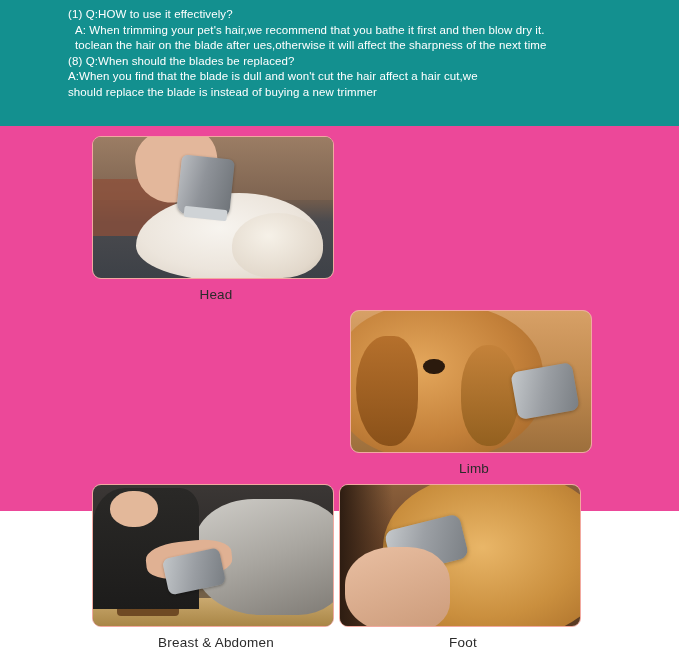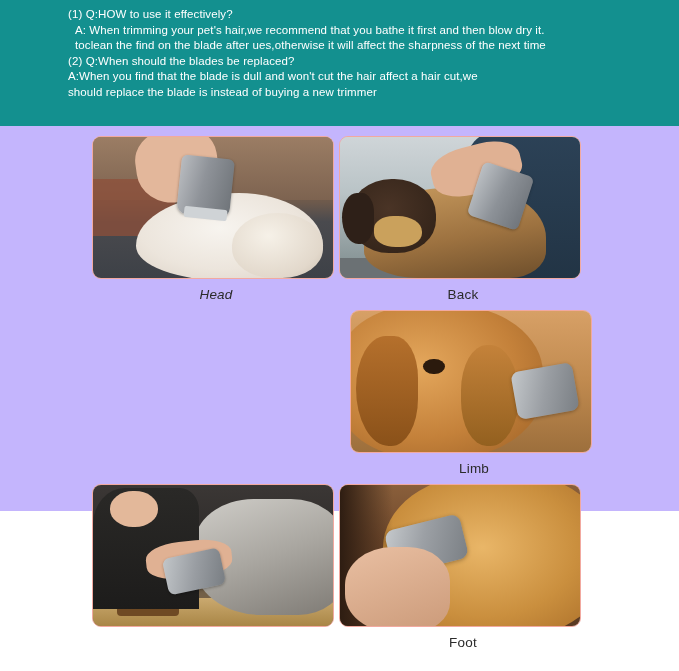--- a/index.html
+++ b/index.html
@@ -10,21 +10,21 @@
     width: 679px;
     height: 671px;
     background: #ffffff;
     font-family: "Liberation Sans", sans-serif;
     overflow: hidden;
   }
   .page {
     position: relative;
     width: 679px;
     height: 511px;
-    background: #c4b5fd;
+    background: #ec4899;
   }
 
   
   .faq-banner {
     position: absolute;
     left: 0;
     top: 0;
     width: 679px;
     height: 126px;
     background: #13908f;
@@ -46,21 +46,21 @@
     position: absolute;
     left: 0;
     top: 126px;
     width: 679px;
     height: 545px;
   }
   .cell {
     position: absolute;
     width: 248px;
   }
-  .cell-0 { left: 92px;  top: 10px; font-style: italic; }
+  .cell-0 { left: 92px;  top: 10px; }
   .cell-1 { left: 339px; top: 10px; }
   .cell-2 { left: 92px;  top: 184px; }
   .cell-3 { left: 350px; top: 184px; }
   .cell-4 { left: 92px;  top: 358px; }
   .cell-5 { left: 339px; top: 358px; }
 
   .photo {
     position: relative;
     width: 240px;
     height: 141px;
@@ -315,56 +315,42 @@
   }
 </style>
 </head>
 <body>
 
 <div class="page">
 
   <div class="faq-banner">
     <div class="faq-line indent-0">(1) Q:HOW to use it effectively?</div>
     <div class="faq-line indent-1">A: When trimming your pet's hair,we recommend that you  bathe it first and then blow dry it.</div>
-    <div class="faq-line indent-1">toclean  the find on the blade after ues,otherwise it will affect the sharpness of the next time</div>
-    <div class="faq-line indent-0">(2) Q:When should  the blades be replaced?</div>
+    <div class="faq-line indent-1">toclean  the hair on the blade after ues,otherwise it will affect the sharpness of the next time</div>
+    <div class="faq-line indent-0">(8) Q:When should  the blades be replaced?</div>
     <div class="faq-line indent-0">A:When you find that the blade is dull and won't cut the hair affect a hair cut,we</div>
     <div class="faq-line indent-0">should replace the blade is instead of buying a new trimmer</div>
   </div>
 
   <div class="grid">
 
     <div class="cell cell-0">
       <div class="photo">
         <div class="layer s1-bg"></div>
         <div class="layer s1-wall"></div>
         <div class="layer s1-cab"></div>
         <div class="layer s1-dog"></div>
         <div class="layer s1-head"></div>
         <div class="layer s1-arm"></div>
         <div class="layer s1-clipper"></div>
         <div class="layer s1-blade"></div>
       </div>
       <div class="caption">Head</div>
     </div>
 
-    <div class="cell cell-1">
-      <div class="photo">
-        <div class="layer s2-bg"></div>
-        <div class="layer s2-table"></div>
-        <div class="layer s2-person"></div>
-        <div class="layer s2-dog-body"></div>
-        <div class="layer s2-dog-head"></div>
-        <div class="layer s2-ear"></div>
-        <div class="layer s2-snout"></div>
-        <div class="layer s2-arm"></div>
-        <div class="layer s2-clipper"></div>
-      </div>
-      <div class="caption">Back</div>
-    </div>
 
 
     <div class="cell cell-3">
       <div class="photo">
         <div class="layer s4-bg"></div>
         <div class="layer s4-dog"></div>
         <div class="layer s4-ear"></div>
         <div class="layer s4-ear2"></div>
         <div class="layer s4-eye"></div>
         <div class="layer s4-clipper"></div>
@@ -376,20 +362,21 @@
       <div class="photo">
         <div class="layer s5-bg"></div>
         <div class="layer s5-table"></div>
         <div class="layer s5-brush"></div>
         <div class="layer s5-dog"></div>
         <div class="layer s5-man"></div>
         <div class="layer s5-face"></div>
         <div class="layer s5-arm"></div>
         <div class="layer s5-clipper"></div>
       </div>
+      <div class="caption">Breast &amp; Abdomen</div>
     </div>
 
     <div class="cell cell-5">
       <div class="photo">
         <div class="layer s6-bg"></div>
         <div class="layer s6-dog"></div>
         <div class="layer s6-dark"></div>
         <div class="layer s6-clipper"></div>
         <div class="layer s6-hand"></div>
       </div>

